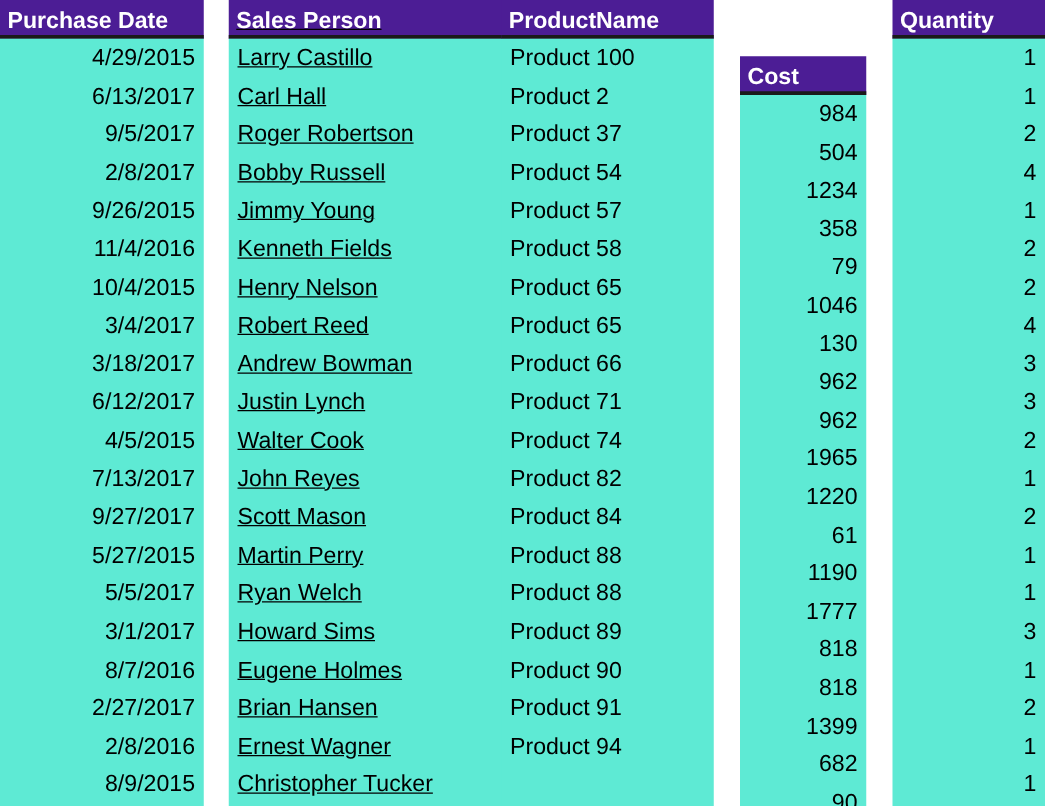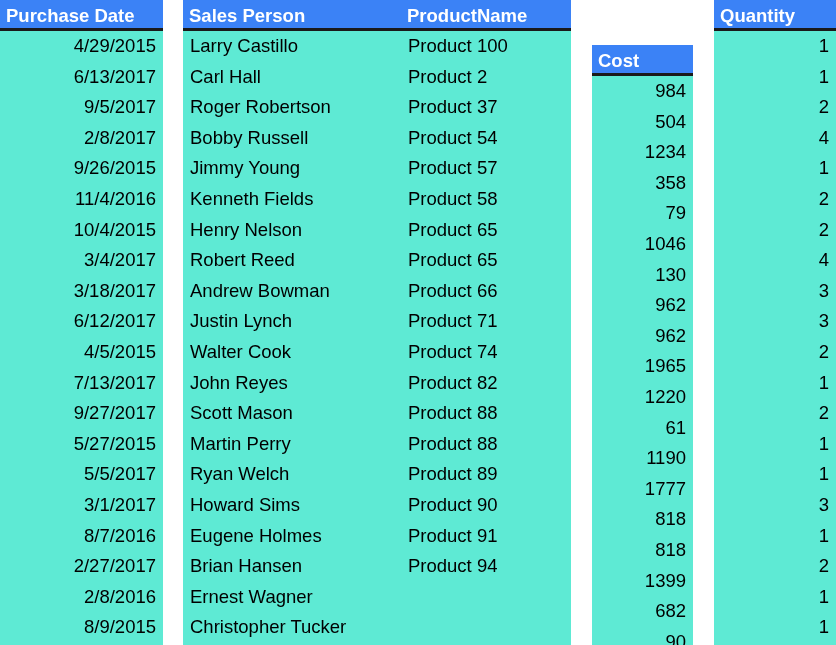--- a/index.html
+++ b/index.html
@@ -25,21 +25,21 @@
   
   .col {
     position: absolute;
     top: 0;
     height: 645px;
     box-sizing: border-box;
   }
 
   .col-header {
     height: 31px;
-    background: #3b82f6;
+    background: #4c1d95;
     border-bottom: 3px solid #1a1a1a;
     color: #ffffff;
     font-weight: bold;
     font-size: 18.5px;
     line-height: 31px;
     padding: 0 6px;
     box-sizing: border-box;
     white-space: nowrap;
     overflow: hidden;
   }
@@ -59,21 +59,21 @@
     box-sizing: border-box;
     white-space: nowrap;
     overflow: hidden;
   }
 
   .align-left  { text-align: left; }
   .align-right { text-align: right; }
 
   
   #col-purchase-date { left: 0px;   width: 163px; }
-  #col-sales-person  { left: 183px; width: 241px; }
+  #col-sales-person  { left: 183px; width: 241px; text-decoration: underline; }
   #col-product-name  { left: 401px; width: 170px; }
   #col-cost          { left: 592px; width: 101px; margin-top: 45px; }
   #col-quantity      { left: 714px; width: 122px; }
 </style>
 </head>
 <body>
 
 <div id="sheet">
 
   <div class="col" id="col-purchase-date">
@@ -136,20 +136,21 @@
         <div class="cell align-left">Product 37</div>
         <div class="cell align-left">Product 54</div>
         <div class="cell align-left">Product 57</div>
         <div class="cell align-left">Product 58</div>
         <div class="cell align-left">Product 65</div>
         <div class="cell align-left">Product 65</div>
         <div class="cell align-left">Product 66</div>
         <div class="cell align-left">Product 71</div>
         <div class="cell align-left">Product 74</div>
         <div class="cell align-left">Product 82</div>
+        <div class="cell align-left">Product 84</div>
         <div class="cell align-left">Product 88</div>
         <div class="cell align-left">Product 88</div>
         <div class="cell align-left">Product 89</div>
         <div class="cell align-left">Product 90</div>
         <div class="cell align-left">Product 91</div>
         <div class="cell align-left">Product 94</div>
       </div>
   </div>
 
   <div class="col" id="col-cost">

